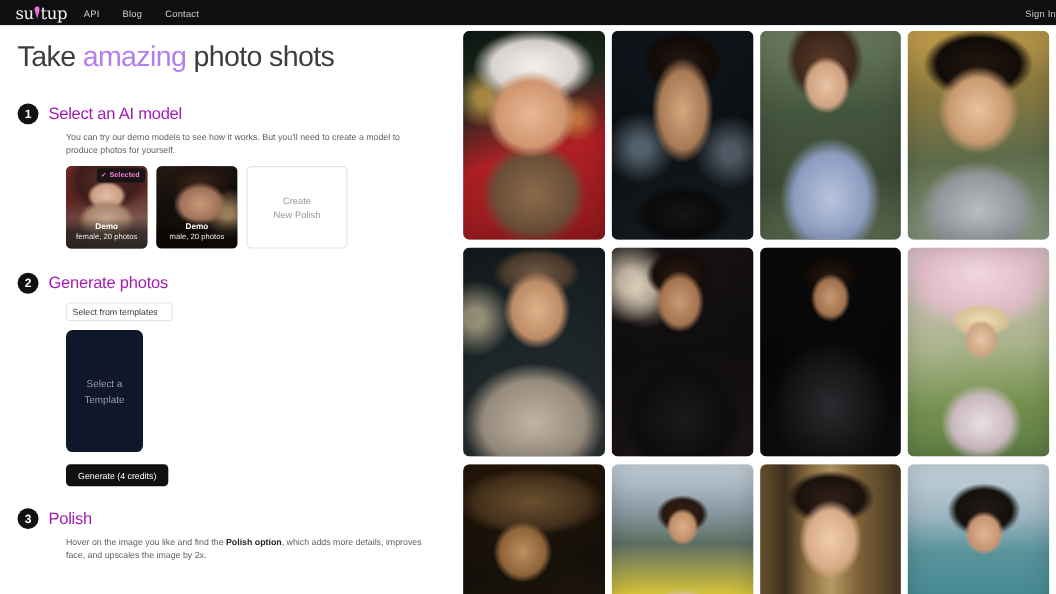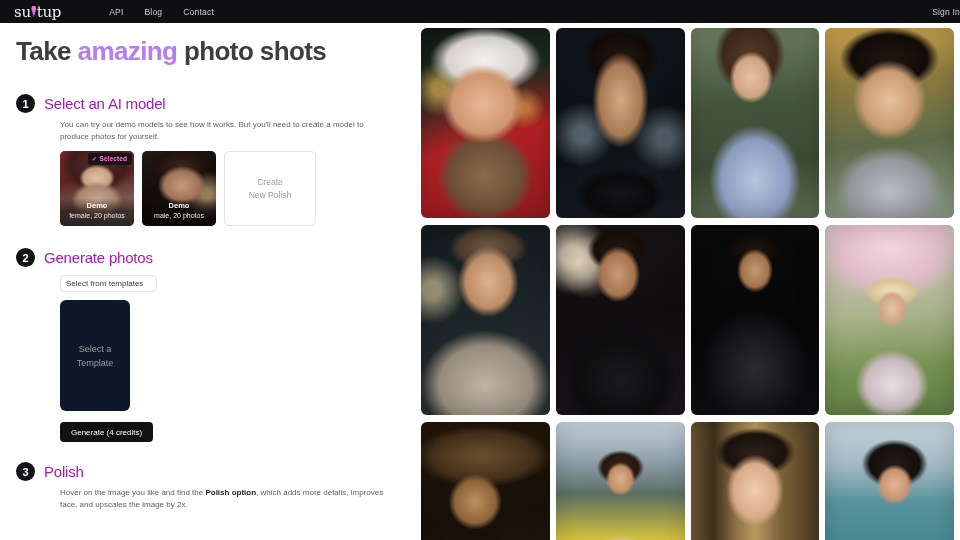--- a/index.html
+++ b/index.html
@@ -28,38 +28,38 @@
     user-select: none;
   }
   .brand .tie {
     display: inline-block;
     width: 5px; height: 12px;
     margin: 0 0.5px;
     position: relative; top: 1px;
     background: linear-gradient(#f07be0, #d94fd0);
     clip-path: polygon(28% 0, 72% 0, 100% 24%, 50% 100%, 0 24%);
   }
-  .nav-links { display: flex; margin-left: 33px; gap: 21px; }
+  .nav-links { display: flex; gap: 21px; }
   .nav-links a, .signin {
     font-size: 8.5px; color: #cfcfd3;
     text-decoration: none; letter-spacing: .2px;
   }
   .signin { position: absolute; right: 0; top: 7px; margin-left: 48px; }
 
   
   .left {
     position: absolute; top: 23px; left: 0;
     width: 414px; height: 517px;
     padding: 13px 16px 0 16px;
     background: #fff;
     overflow: hidden;
   }
   .headline {
     font-size: 26px; line-height: 30px;
-    font-weight: bold; letter-spacing: -0.6px;
+    font-weight: normal; letter-spacing: -0.6px;
     color: #3d3d3d;
   }
   .headline .accent { color: #b47df0; }
 
   .step { margin-top: 0; }
   .step-head { display: flex; align-items: center; gap: 9px; }
   .badge {
     width: 19px; height: 19px; border-radius: 50%;
     background: #111114; color: #fff;
     font-size: 11px; font-weight: bold;

